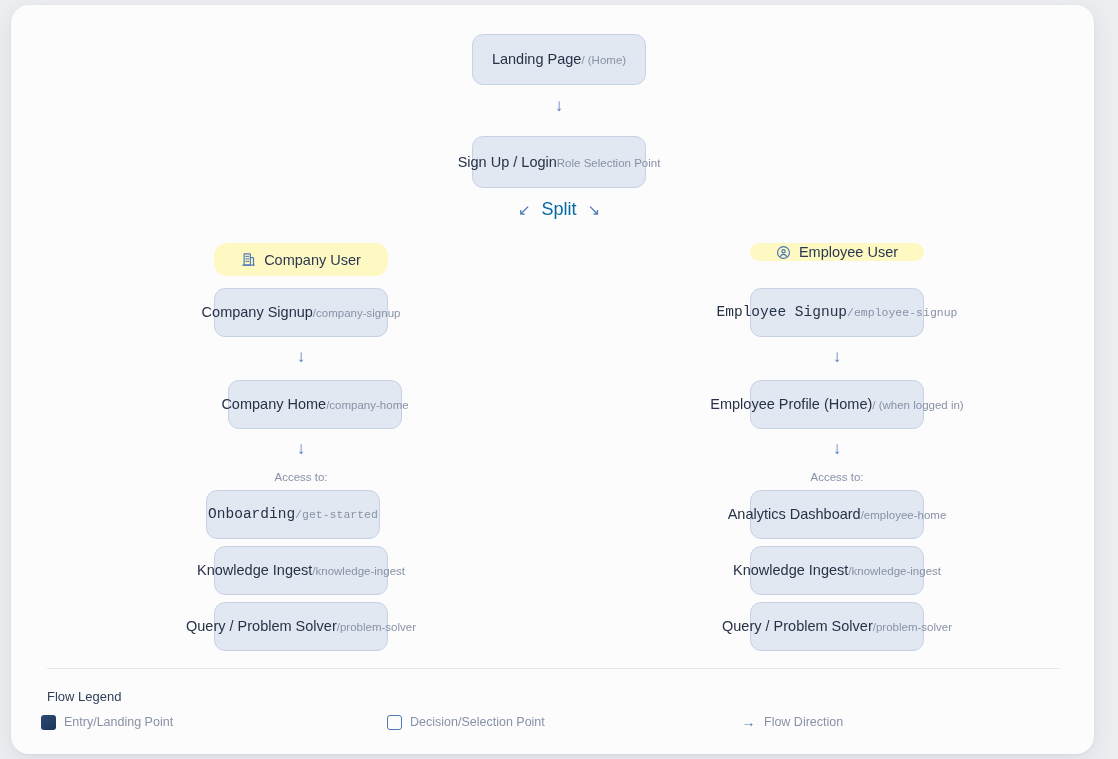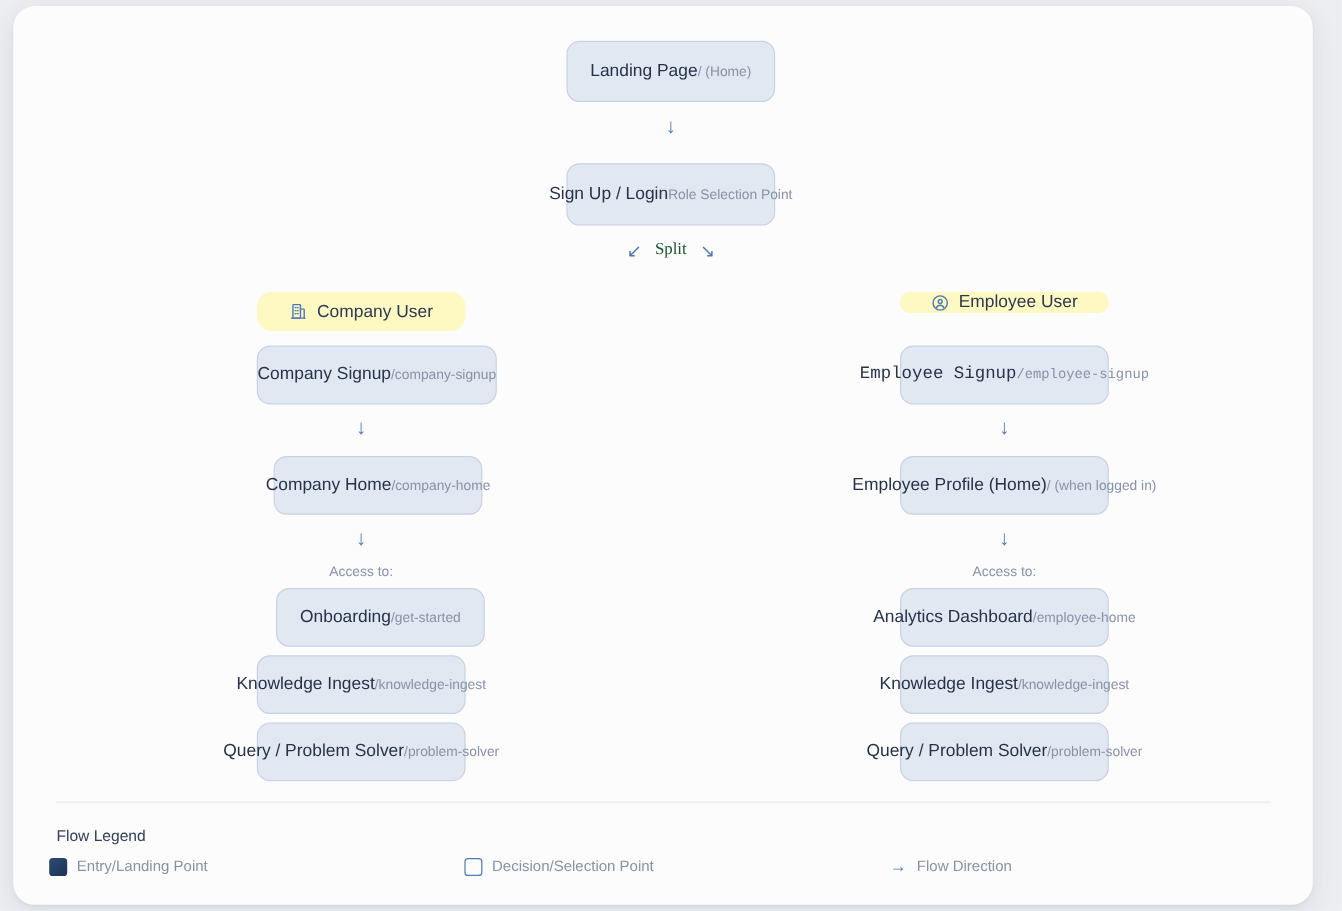--- a/index.html
+++ b/index.html
@@ -91,24 +91,23 @@
     align-items: center;
     justify-content: center;
     gap: 11px;
   }
   .split-row .sp-arrow {
     color: #4d79b8;
     font-size: 15px;
     line-height: 1;
   }
   .split-row .sp-label {
-    color: #14532d;
-    font-size: 14px;
-    line-height: 1;
-    font-family: Liberation Serif, serif;
+    color: #0369a1;
+    font-size: 18px;
+    line-height: 1;
   }
 
   .access-label {
     position: absolute;
     width: 200px;
     text-align: center;
     font-size: 11.5px;
     color: #8792a6;
   }
 
@@ -188,37 +187,37 @@
         <svg width="15" height="15" viewBox="0 0 24 24" fill="none" stroke="#4d79b8" stroke-width="1.9" stroke-linecap="round" stroke-linejoin="round">
           <rect x="5" y="3" width="10" height="18" rx="1"></rect>
           <path d="M15 9h4a1 1 0 0 1 1 1v11"></path>
           <path d="M8 7h1M11 7h1M8 11h1M11 11h1M8 15h1M11 15h1"></path>
           <path d="M3 21h18"></path>
         </svg>
       </span>
       <span class="role-label">Company User</span>
     </div>
 
-    <div class="node" style="left:203px; top:283px; width:200px; height:49px;">
+    <div class="node" style="left:203px; top:283px; width:174px; height:49px;">
       <span class="title">Company Signup</span>
       <span class="sub">/company-signup</span>
     </div>
 
     <div class="arrow-down" style="left:275px; top:343px;">↓</div>
 
     <div class="node" style="left:217px; top:375px; width:174px; height:49px;">
       <span class="title">Company Home</span>
       <span class="sub">/company-home</span>
     </div>
 
     <div class="arrow-down" style="left:275px; top:435px;">↓</div>
 
     <div class="access-label" style="left:190px; top:466px;">Access to:</div>
 
-    <div class="node" style="left:219px; top:485px; width:174px; height:49px;">
+    <div class="node" style="left:195px; top:485px; width:174px; height:49px;font-family:Liberation Mono, monospace;">
       <span class="title">Onboarding</span>
       <span class="sub">/get-started</span>
     </div>
 
     <div class="node" style="left:203px; top:541px; width:174px; height:49px;">
       <span class="title">Knowledge Ingest</span>
       <span class="sub">/knowledge-ingest</span>
     </div>
 
     <div class="node" style="left:203px; top:597px; width:174px; height:49px;">

